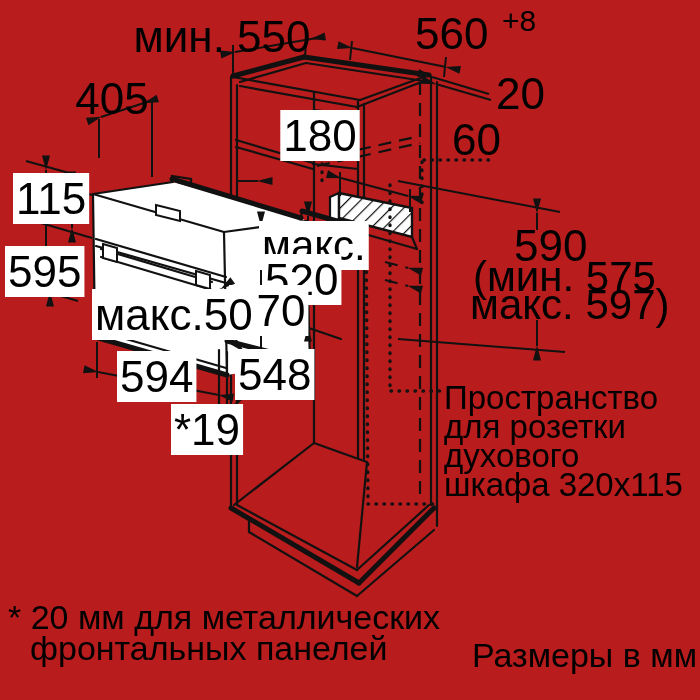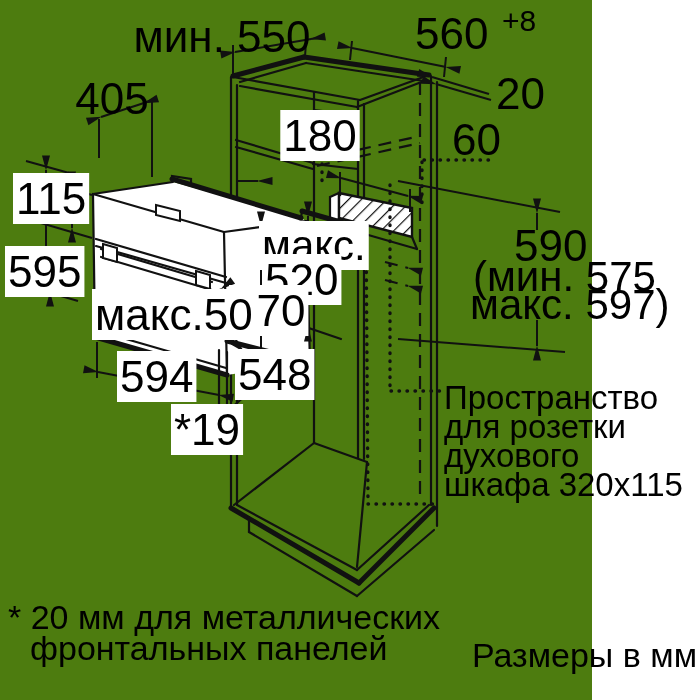--- a/index.html
+++ b/index.html
@@ -1,16 +1,16 @@
 <!DOCTYPE html>
 <html><head>
 <meta charset="utf-8">
 <style>
   html,body{margin:0;padding:0;background:#fff;}
-  #stage{width:592px;height:700px;position:relative;background:#4d7c0f;}
+  #stage{width:700px;height:700px;position:relative;background:#b91c1c;}
   svg{position:absolute;left:0;top:0;}
   .ln{stroke:#111;stroke-width:2.2;fill:none;stroke-linecap:round;}
   .thick{stroke:#111;stroke-width:5;fill:none;stroke-linecap:round;}
   .dash{stroke:#111;stroke-width:2.2;fill:none;stroke-dasharray:13 8;}
   .dot{stroke:#111;stroke-width:3.4;fill:none;stroke-dasharray:0.5 7.5;stroke-linecap:round;}
   .dim{stroke:#111;stroke-width:2;fill:none;}
   .wfill{fill:#fff;stroke:none;}
   text{font-family:"Liberation Sans",sans-serif;fill:#000;}
   .t44{font-size:44px;}
   .t42{font-size:42px;}

